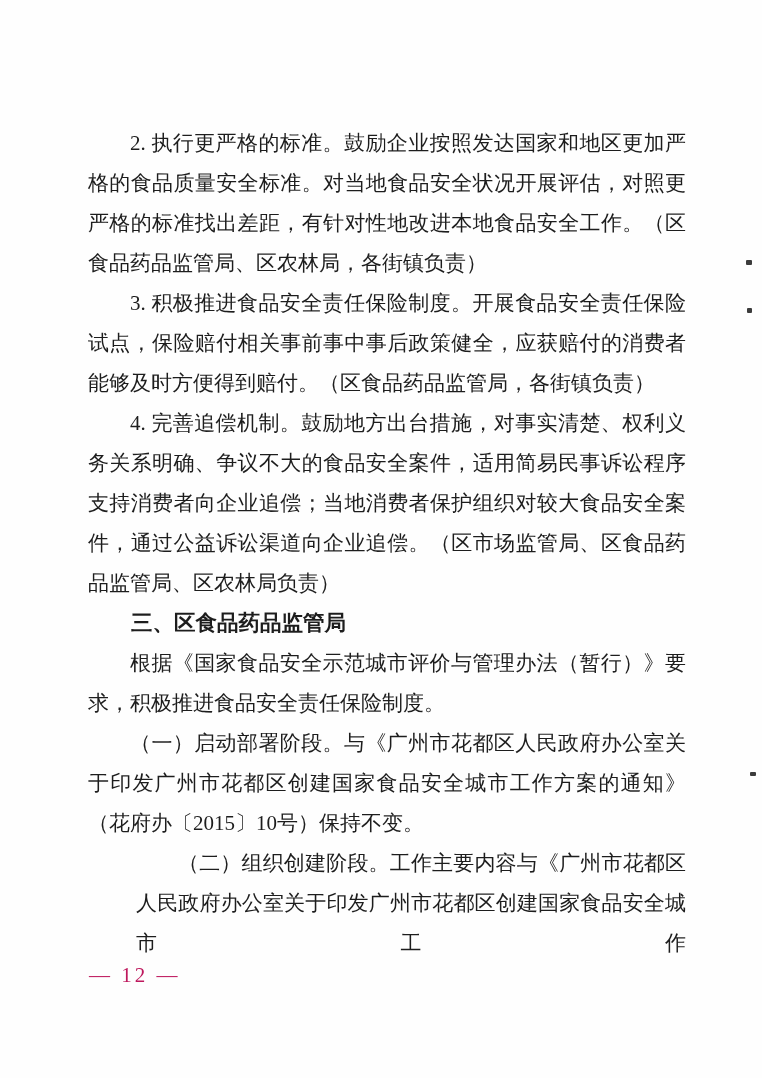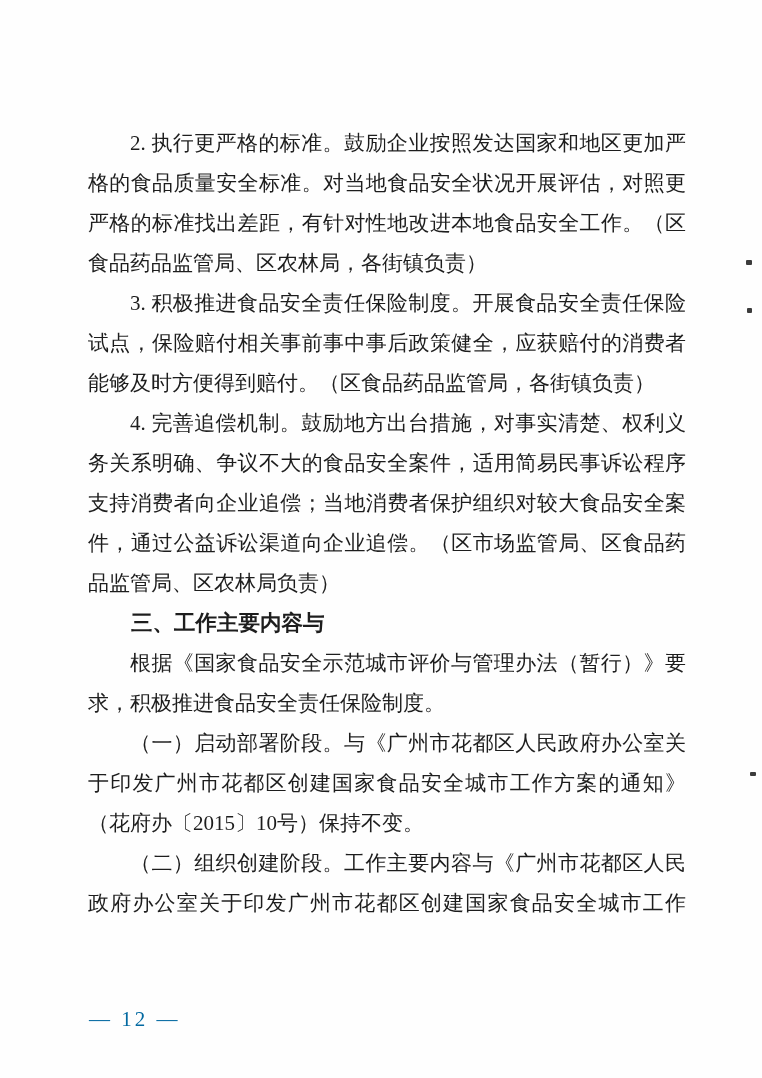--- a/index.html
+++ b/index.html
@@ -32,48 +32,49 @@
     text-indent: 2em;
     word-break: break-all;
   }
   .content p.heading {
     font-weight: bold;
     font-family: "Liberation Sans", "DejaVu Sans", sans-serif;
     font-size: 21.5px;
   }
   .content p.continues {
     text-align-last: justify;
+    margin-left: 48px;
   }
   .pagenum {
     position: absolute;
     left: 89px;
-    top: 1007px;
+    top: 963px;
     font-size: 21px;
     letter-spacing: 3px;
-    color: #0369a1;
+    color: #be185d;
   }
   .speck {
     position: absolute;
     background: #3c3c3c;
     border-radius: 1px;
   }
   .speck.s1 { left: 746px; top: 260px; width: 6px; height: 5px; }
   .speck.s2 { left: 747px; top: 308px; width: 5px; height: 5px; }
   .speck.s3 { left: 750px; top: 772px; width: 6px; height: 4px; }
 </style>
 </head>
 <body>
 
 <div class="page">
 
   <div class="content">
     <p class="body">2. 执行更严格的标准。鼓励企业按照发达国家和地区更加严格的食品质量安全标准。对当地食品安全状况开展评估，对照更严格的标准找出差距，有针对性地改进本地食品安全工作。（区食品药品监管局、区农林局，各街镇负责）</p>
     <p class="body">3. 积极推进食品安全责任保险制度。开展食品安全责任保险试点，保险赔付相关事前事中事后政策健全，应获赔付的消费者能够及时方便得到赔付。（区食品药品监管局，各街镇负责）</p>
     <p class="body">4. 完善追偿机制。鼓励地方出台措施，对事实清楚、权利义务关系明确、争议不大的食品安全案件，适用简易民事诉讼程序支持消费者向企业追偿；当地消费者保护组织对较大食品安全案件，通过公益诉讼渠道向企业追偿。（区市场监管局、区食品药品监管局、区农林局负责）</p>
-    <p class="heading">三、工作主要内容与</p>
+    <p class="heading">三、区食品药品监管局</p>
     <p class="body">根据《国家食品安全示范城市评价与管理办法（暂行）》要求，积极推进食品安全责任保险制度。</p>
     <p class="body">（一）启动部署阶段。与《广州市花都区人民政府办公室关于印发广州市花都区创建国家食品安全城市工作方案的通知》（花府办〔2015〕10号）保持不变。</p>
     <p class="body continues">（二）组织创建阶段。工作主要内容与《广州市花都区人民政府办公室关于印发广州市花都区创建国家食品安全城市工作</p>
   </div>
 
   <div class="pagenum">— 12 —</div>
 
   <span class="speck s1"></span>
   <span class="speck s2"></span>
   <span class="speck s3"></span>

